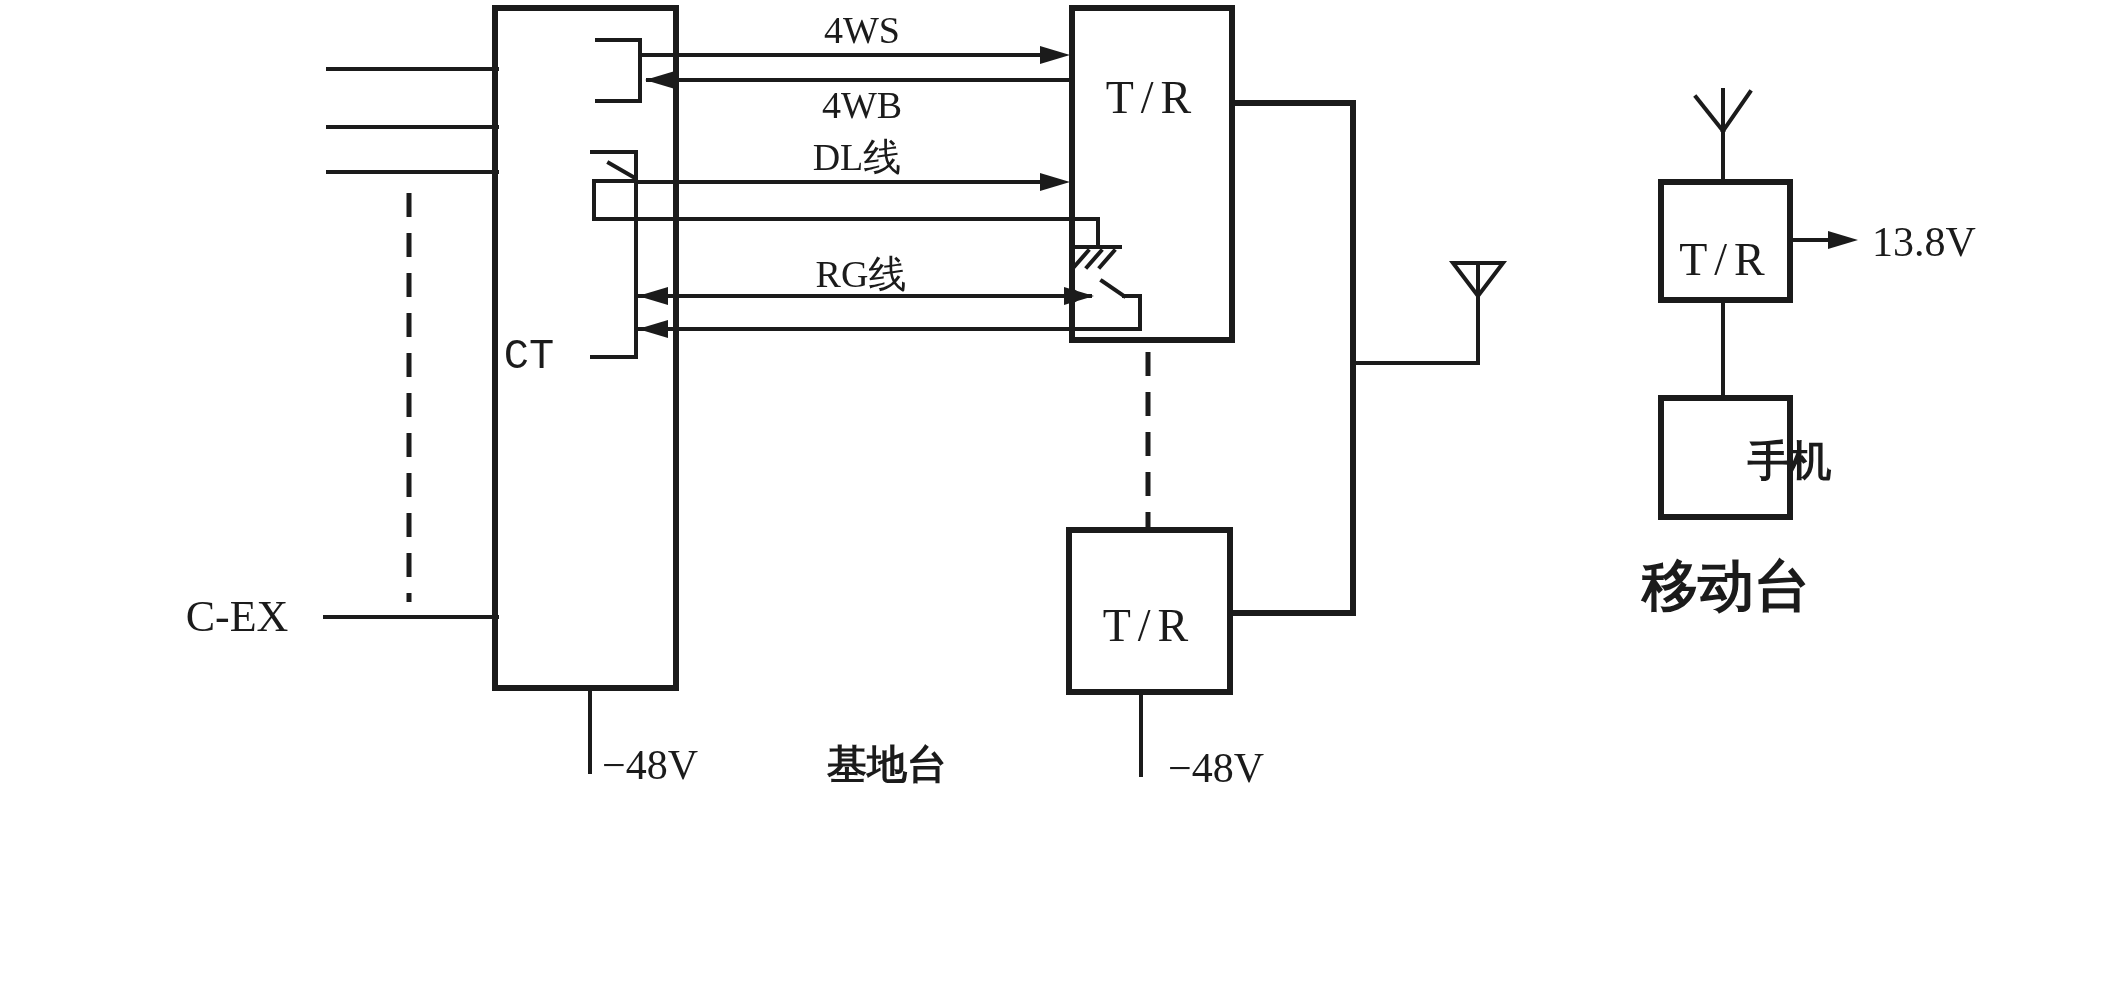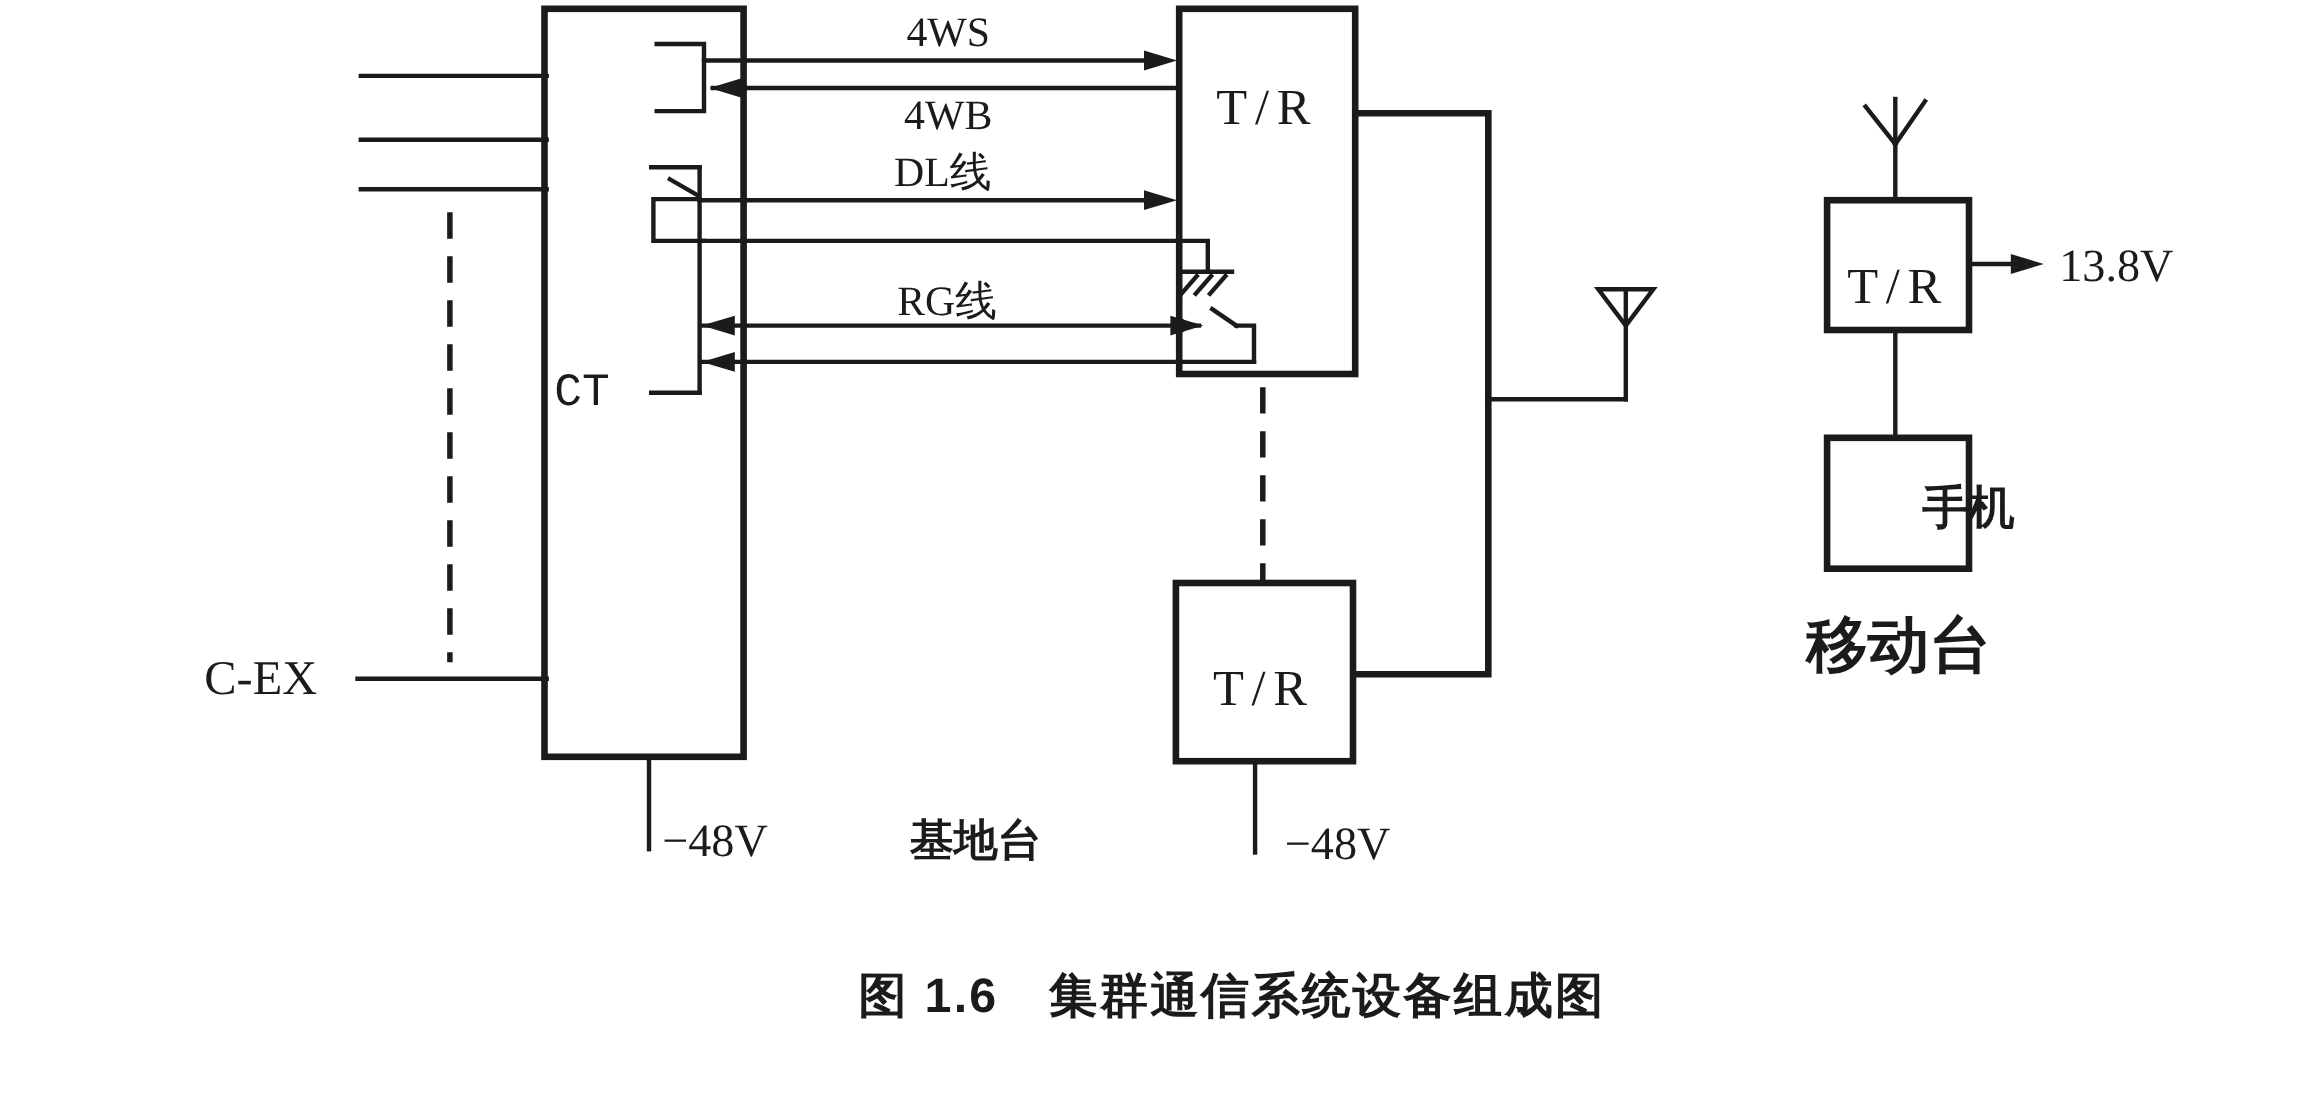--- a/index.html
+++ b/index.html
@@ -141,15 +141,14 @@
   <div class="lbl cjk" style="left:812px;top:741px;width:150px;height:46px;font-size:40px;text-align:right;">基地台</div>
 
   <div class="lbl serif power-label start" style="left:1168px;top:744px;width:150px;height:48px;">−48V</div>
 
   <div class="lbl serif power-label start" style="left:1872px;top:218px;width:150px;height:48px;">13.8V</div>
 
   <div class="lbl cjk" style="left:1725px;top:436px;width:129px;height:50px;font-size:42px;">手机</div>
 
   <div class="lbl cjk" style="left:1647px;top:541px;width:158px;height:48px;font-size:56px;margin-top:21px;">移动台</div>
 
-  <div class="lbl cjk caption" style="left:680px;top:877px;width:880px;height:58px;">图 1.6　集群通信系统设备组成图</div>
 
 </div>
 
 </body></html>

